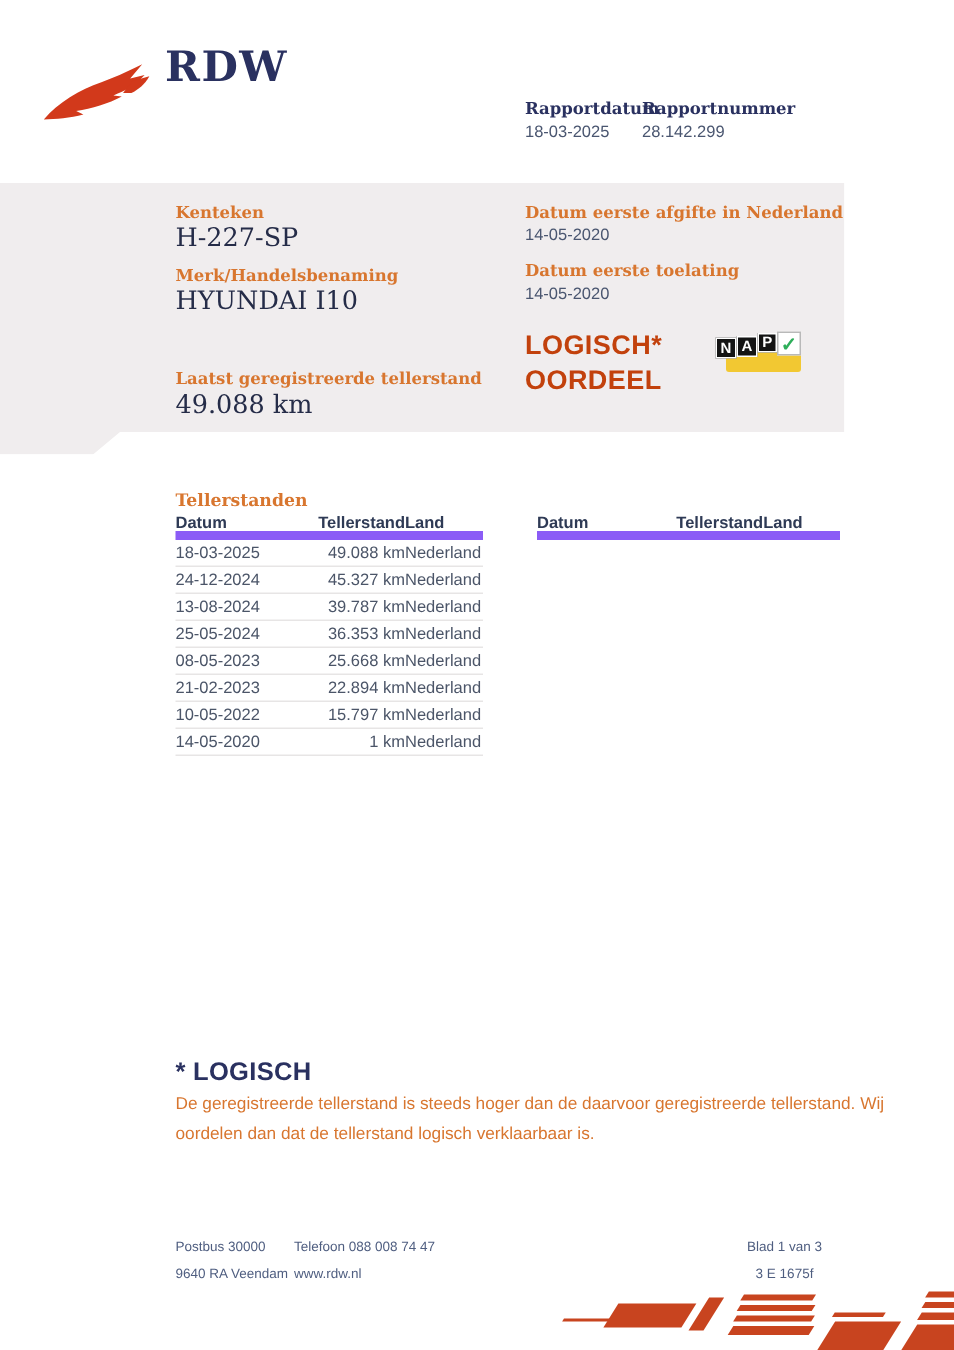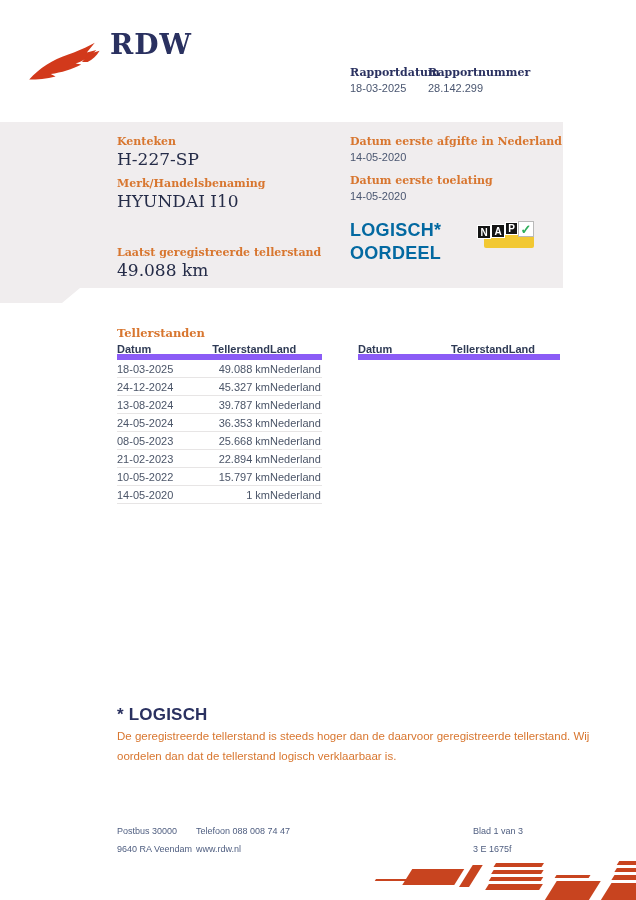--- a/index.html
+++ b/index.html
@@ -45,21 +45,21 @@
     font-weight: 700; font-size: 11px; color: #d8762f;
   }
   .field-value-big {
     font-family: "DejaVu Serif", "Liberation Serif", serif;
     font-size: 17px; color: #252c48;
   }
   .field-value {
     font-size: 11px; color: #4a5670;
   }
   .oordeel {
-    font-weight: 700; font-size: 18px; color: #0369a1; letter-spacing: 0.3px;
+    font-weight: 700; font-size: 18px; color: #c2410c; letter-spacing: 0.3px;
     font-family: "Liberation Sans", sans-serif;
   }
 
   
   .nap { left: 477px; top: 98px; width: 60px; height: 34px; }
   .nap-yellow {
     position: absolute; left: 7px; top: 11px; width: 50px; height: 17px;
     background: #f2c832; border-radius: 2px;
   }
   .nap-sq {
@@ -106,21 +106,21 @@
     left: 117px; top: 705px;
     font-weight: 700; font-size: 17px; color: #2a3160; letter-spacing: 0.2px;
   }
   .footnote-body {
     left: 117px; top: 726px; width: 492px;
     font-size: 11.5px; color: #d8762f; line-height: 1.75;
   }
 
   
   .footer-text { font-size: 9px; color: #4f5e80; }
-  .footer-right { text-align: left; }
+  .footer-right { text-align: center; }
 
   
   .speed-graphic { right: 0; bottom: 0; width: 275px; height: 45px; }
 </style>
 </head>
 <body>
 
 <div class="page">
 
   <svg class="abs logo-feather" viewBox="0 0 100 62" xmlns="http://www.w3.org/2000/svg">
@@ -177,21 +177,21 @@
           <span class="tcell c0">24-12-2024</span>
           <span class="tcell c1">45.327 km</span>
           <span class="tcell c2">Nederland</span>
         </div>
         <div class="trow">
           <span class="tcell c0">13-08-2024</span>
           <span class="tcell c1">39.787 km</span>
           <span class="tcell c2">Nederland</span>
         </div>
         <div class="trow">
-          <span class="tcell c0">24-05-2024</span>
+          <span class="tcell c0">25-05-2024</span>
           <span class="tcell c1">36.353 km</span>
           <span class="tcell c2">Nederland</span>
         </div>
         <div class="trow">
           <span class="tcell c0">08-05-2023</span>
           <span class="tcell c1">25.668 km</span>
           <span class="tcell c2">Nederland</span>
         </div>
         <div class="trow">
           <span class="tcell c0">21-02-2023</span>

